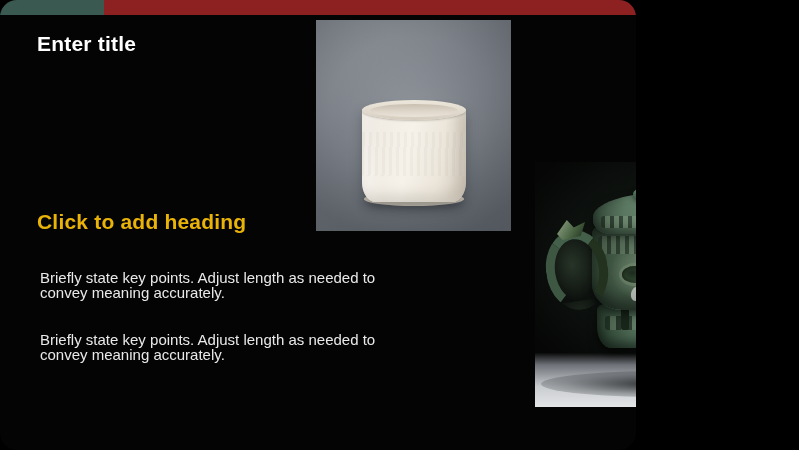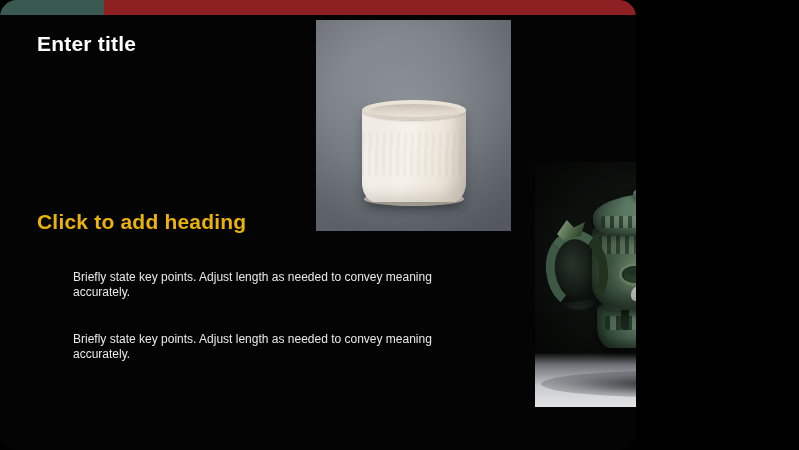--- a/index.html
+++ b/index.html
@@ -64,24 +64,23 @@
     color: #eab308;
     letter-spacing: 0.2px;
     white-space: nowrap;
   }
 
   
   .body-block {
     position: absolute;
     left: 40px;
     width: 372px;
-    font-size: 12px;
+    font-size: 15px;
     line-height: 15px;
     color: #e9e9e9;
-    margin-left: 33px;
   }
   .body-block.p1 { top: 270px; }
   .body-block.p2 { top: 332px; }
 
   
   .jade-frame {
     position: absolute;
     left: 316px;
     top: 20px;
     width: 195px;

